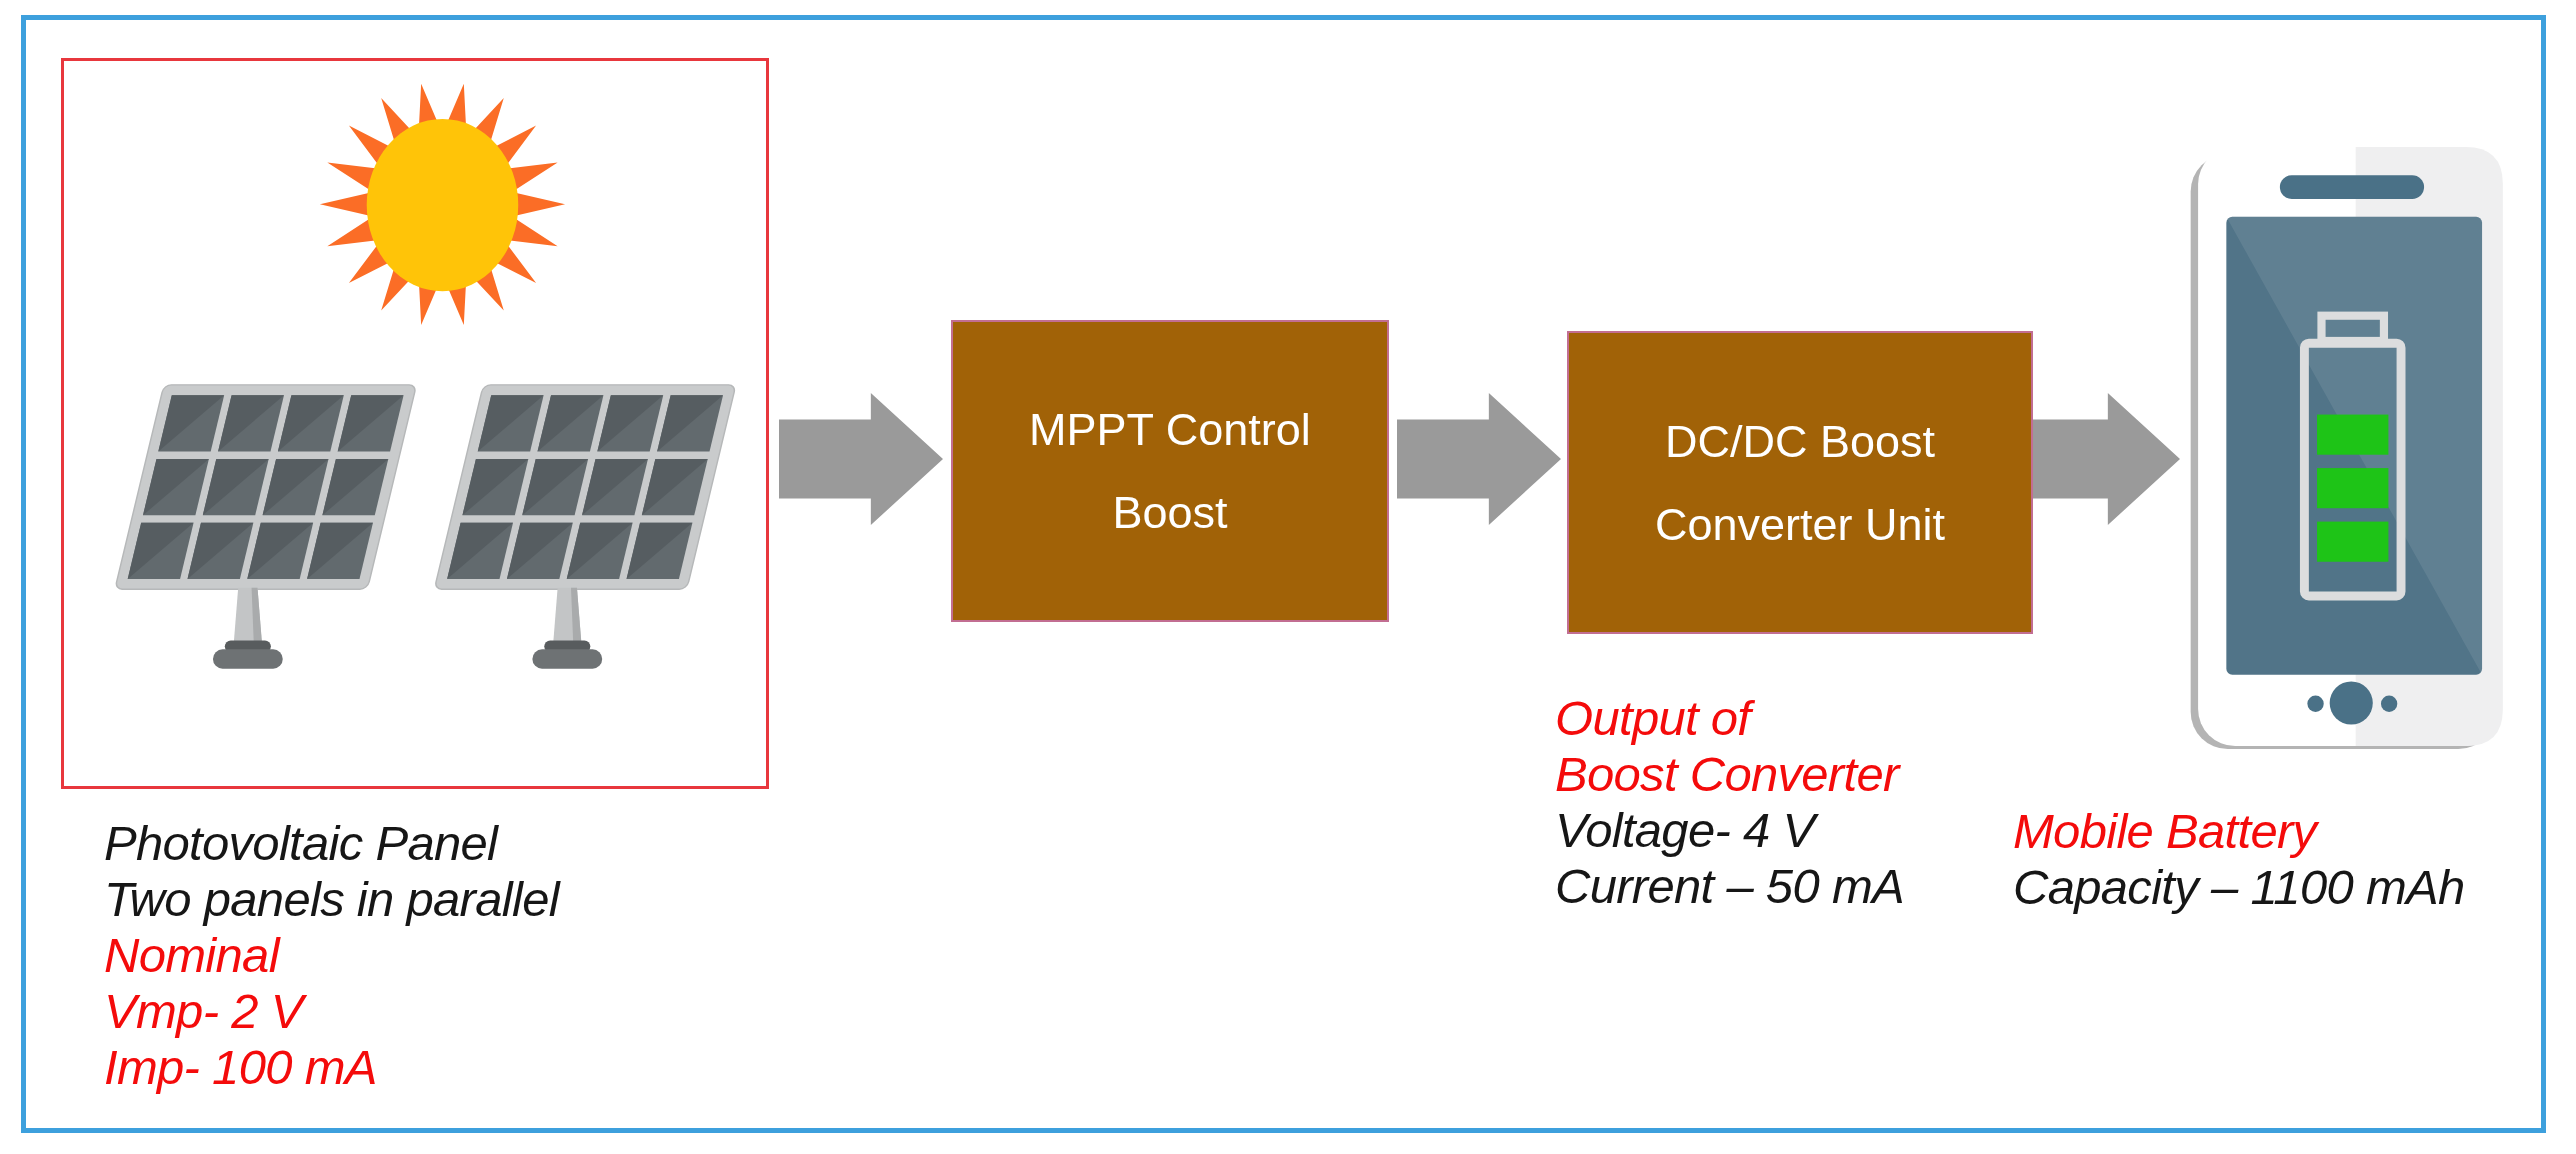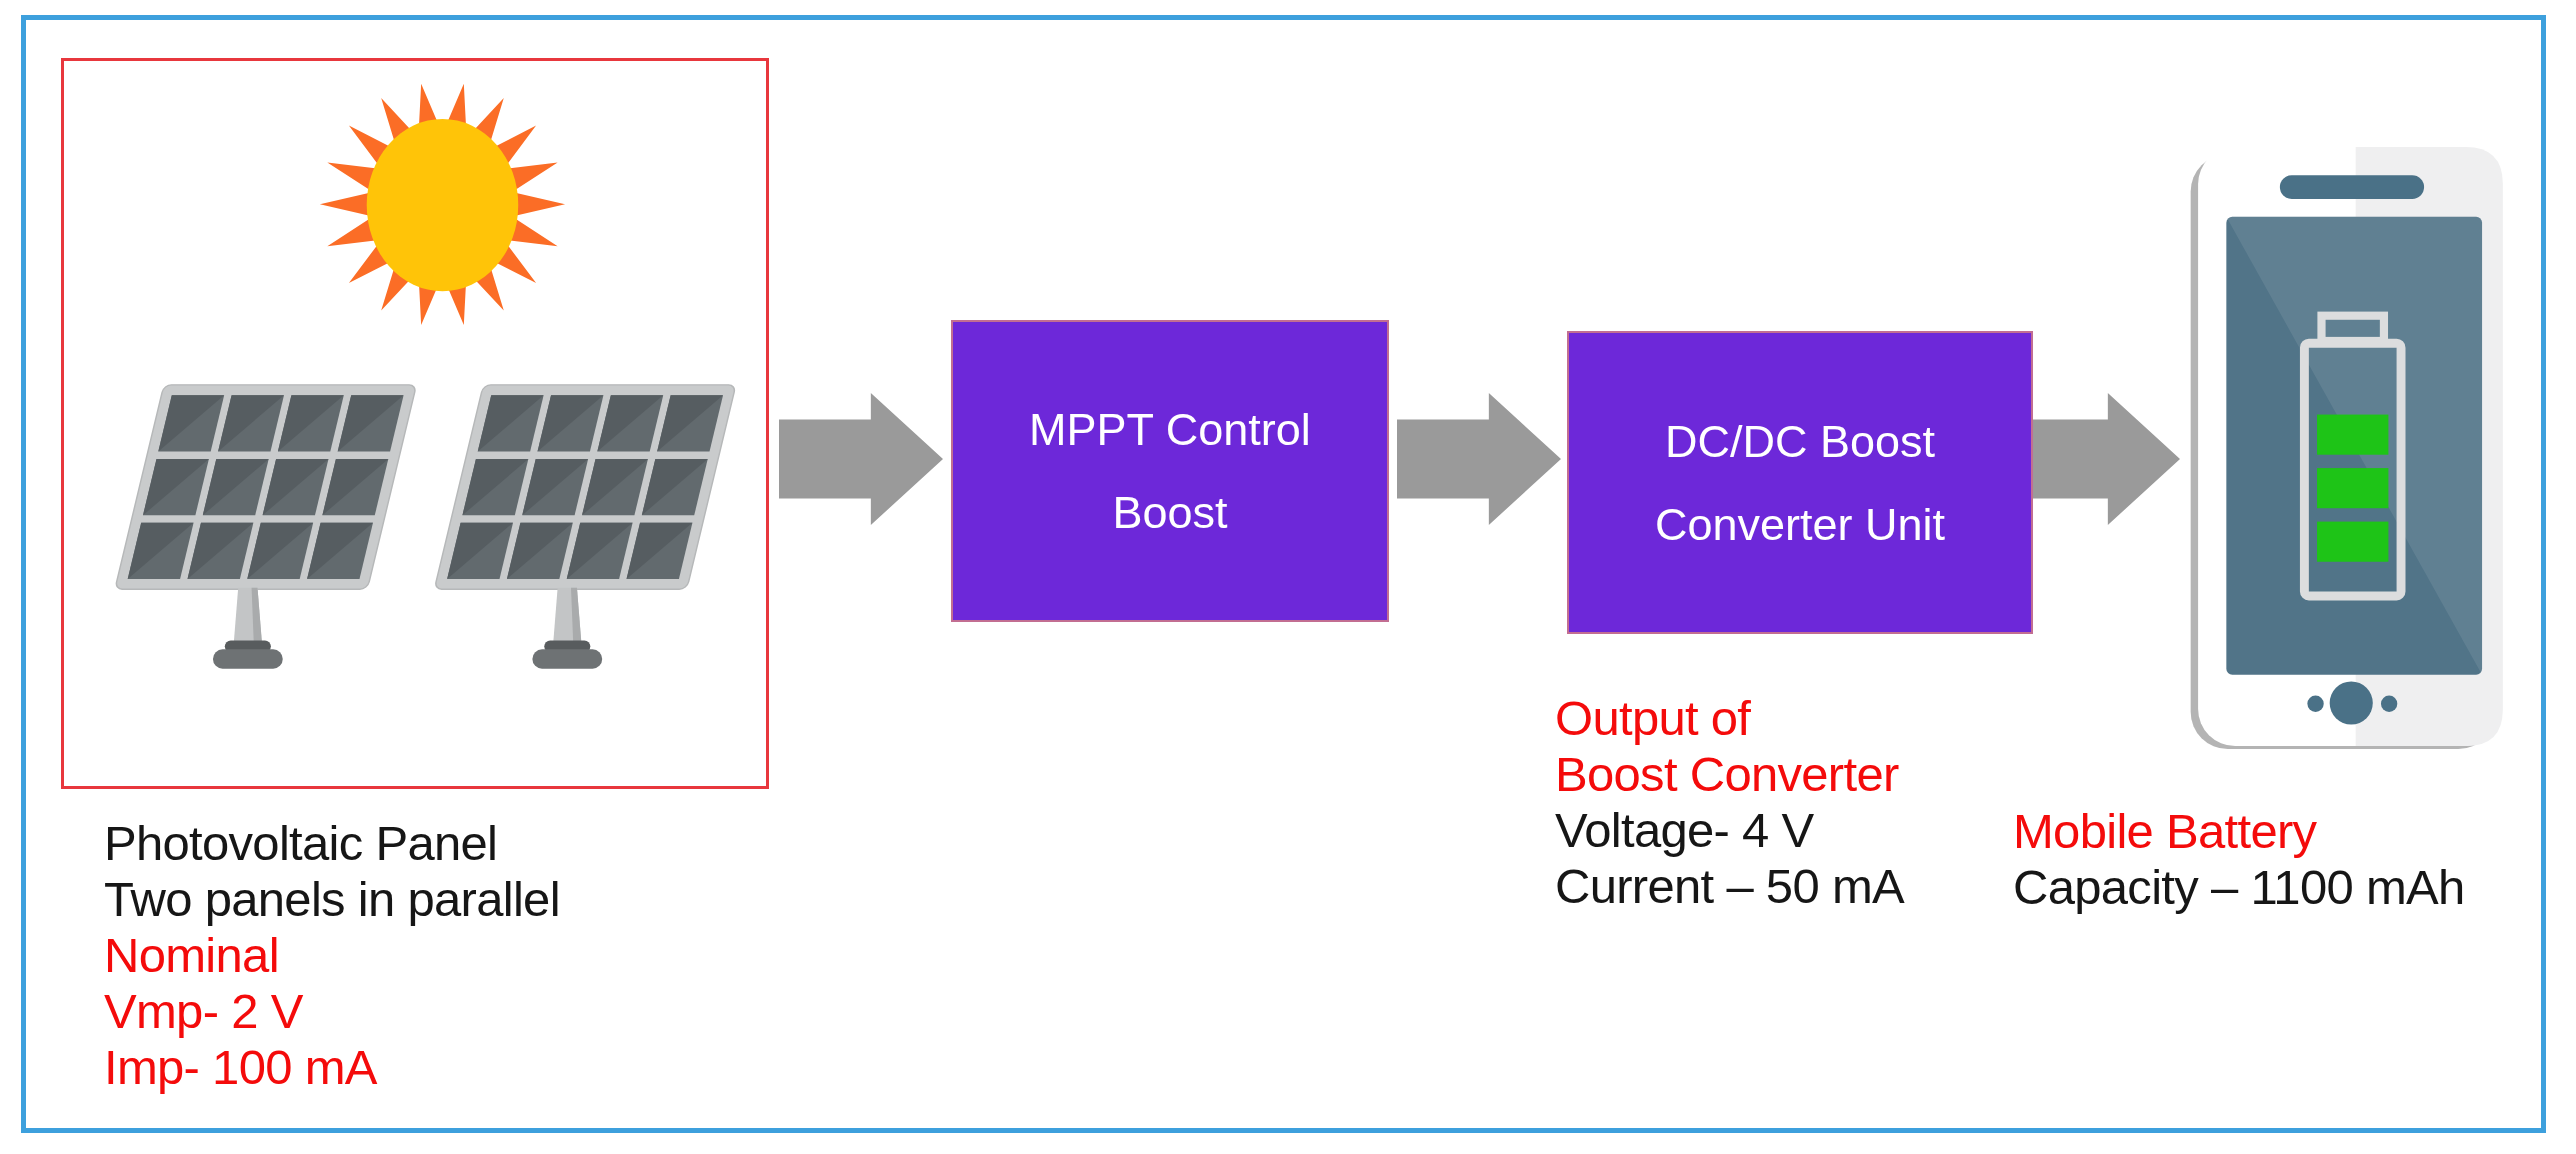--- a/index.html
+++ b/index.html
@@ -10,28 +10,28 @@
   .outer-frame {
     position:absolute; left:21px; top:15px; width:2525px; height:1118px;
     border:5.2px solid #3da0dd; background:#ffffff; box-sizing:border-box;
   }
   .pv-box {
     position:absolute; left:61px; top:58px; width:708px; height:731px;
     border:3.7px solid #e8373d; box-sizing:border-box; background:#ffffff;
   }
   .pv-illustration { position:absolute; left:61px; top:58px; }
   .caption { position:absolute; font-size:49px; line-height:56px; letter-spacing:-0.7px; white-space:nowrap; }
-  .caption .line { height:56px; }
+  .caption .line { height:56px;font-style:italic; }
   .t-black { color:#161616; }
   .t-red   { color:#f40b0b; }
   .caption-pv    { left:104px; top:815px; }
   .caption-boost { left:1555px; top:690px; }
   .caption-batt  { left:2013px; top:803px; }
   .flow-block {
-    position:absolute; background:#6d28d9; border:2.2px solid #c26e92; box-sizing:border-box;
+    position:absolute; background:#a16207; border:2.2px solid #c26e92; box-sizing:border-box;
     display:flex; flex-direction:column; align-items:center; justify-content:center;
     color:#ffffff; font-size:45px; line-height:55px; text-align:center;gap:28px;
   }
   .block-mppt  { left:951px; top:320px; width:438px; height:302px; }
   .block-boost { left:1567px; top:331px; width:466px; height:303px;text-align:right; }
   .block-arrow {
     position:absolute; background:#9a9a9a;
     clip-path:polygon(0% 20%, 56% 20%, 56% 0%, 100% 50%, 56% 100%, 56% 80%, 0% 80%);
     width:164px; height:132px; top:393px;
   }

